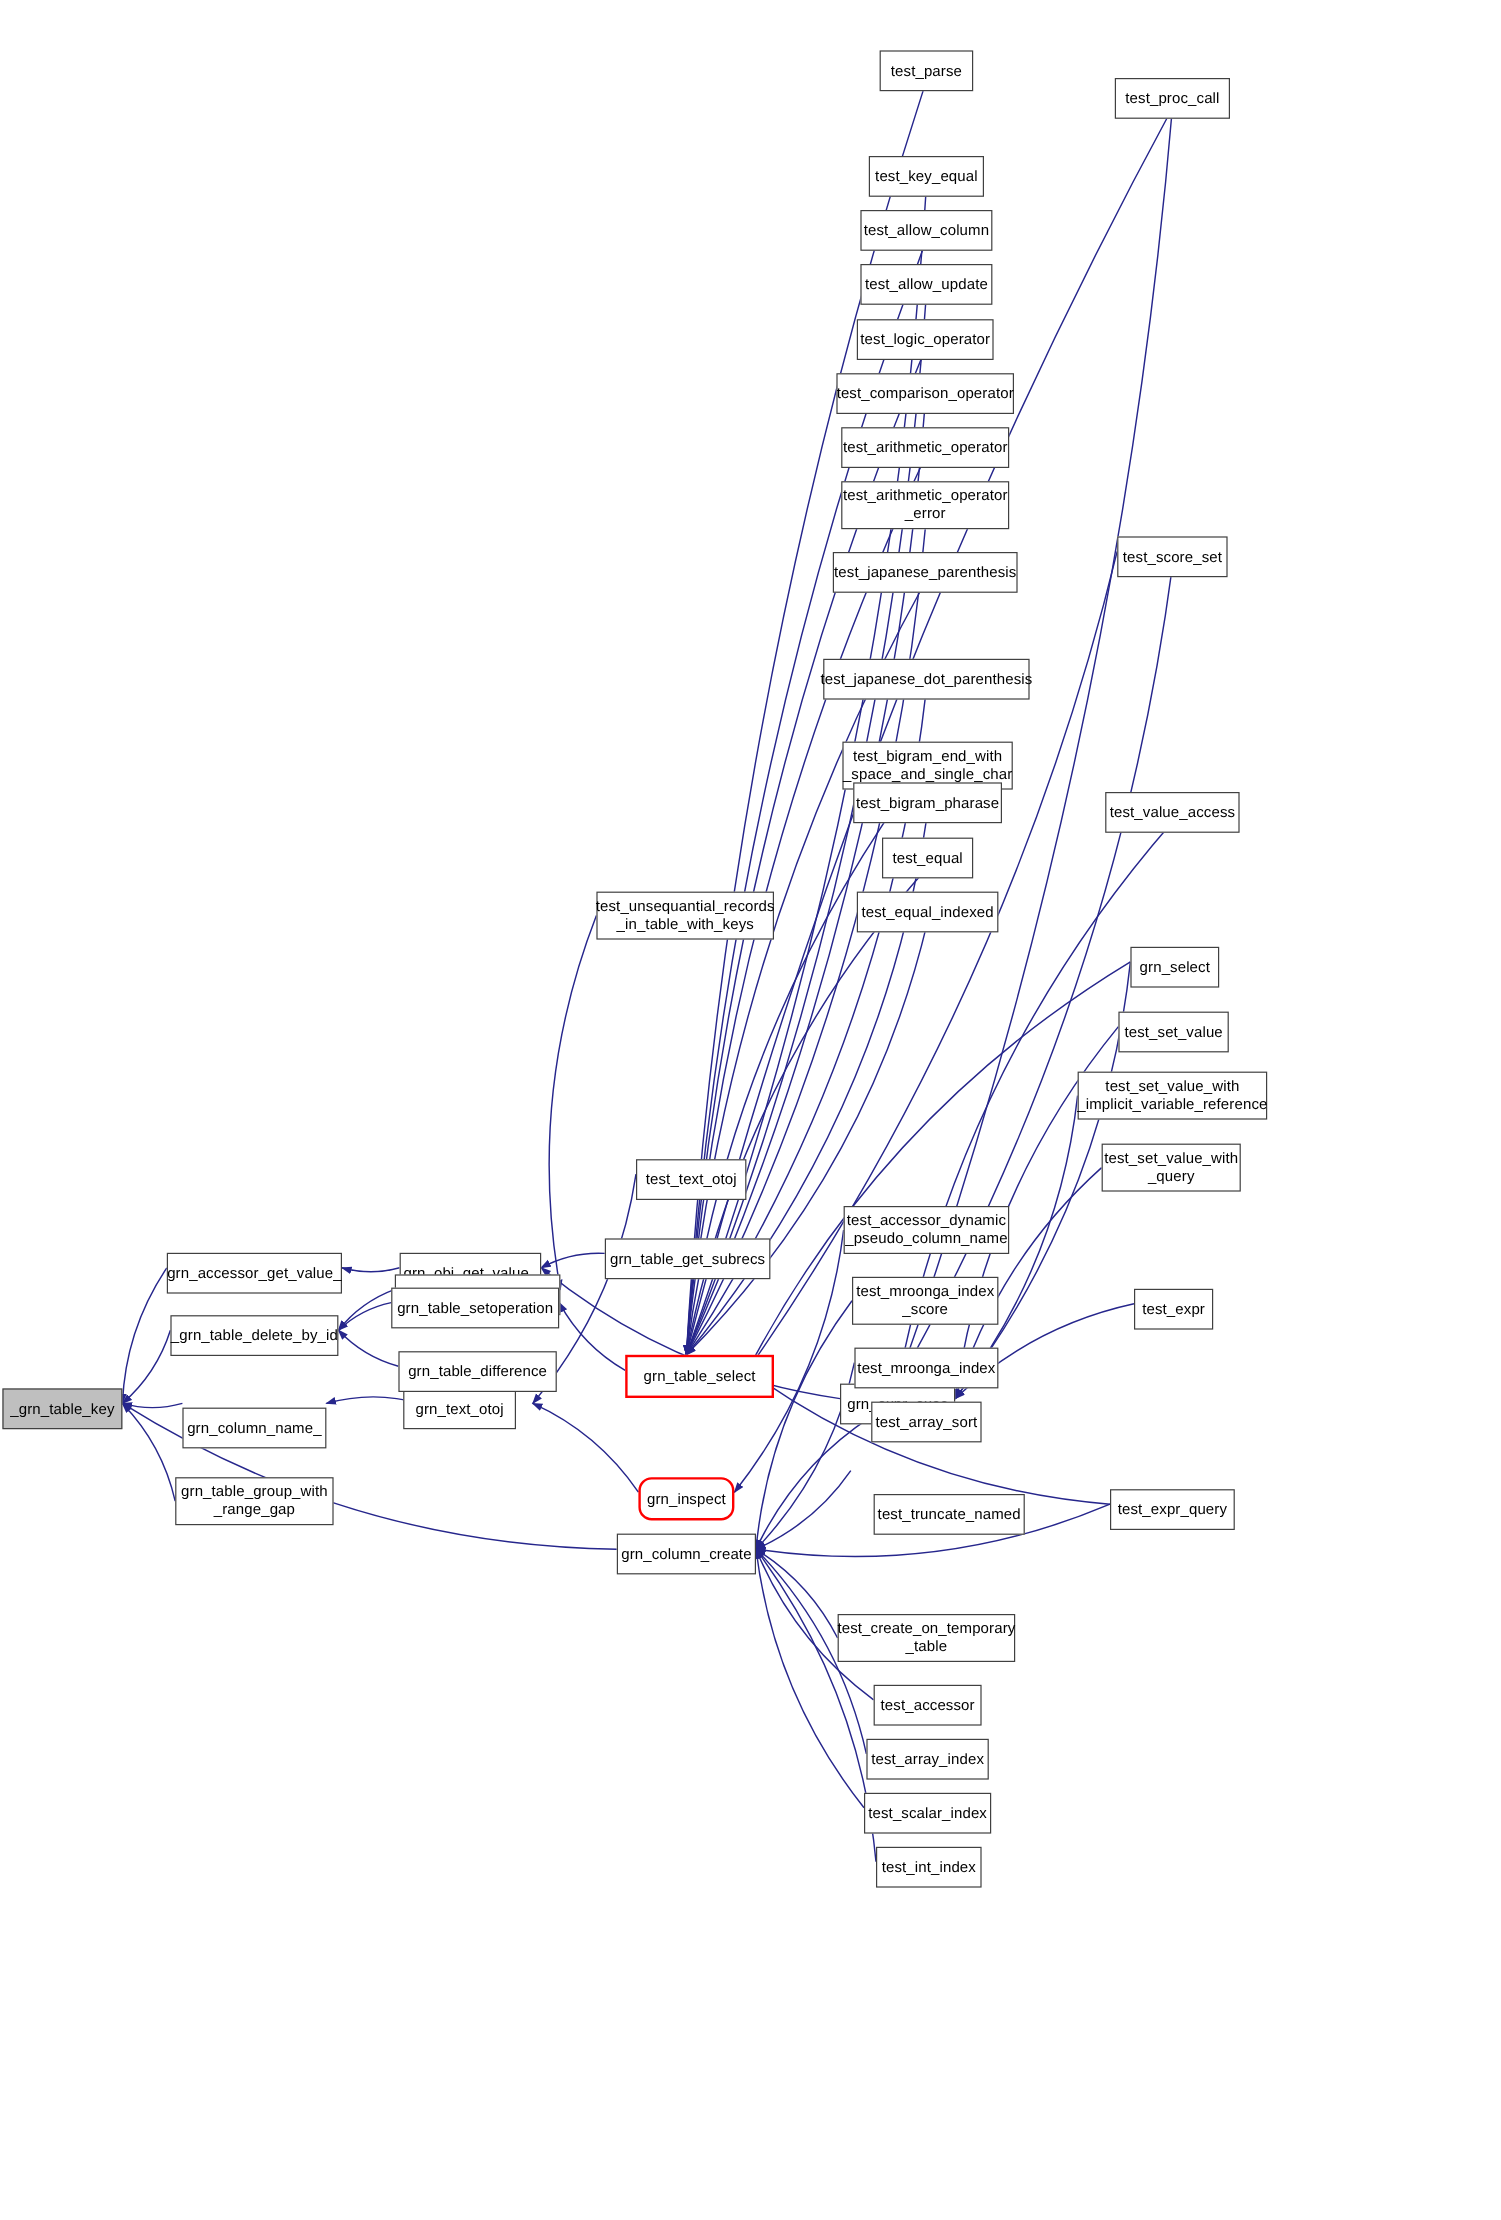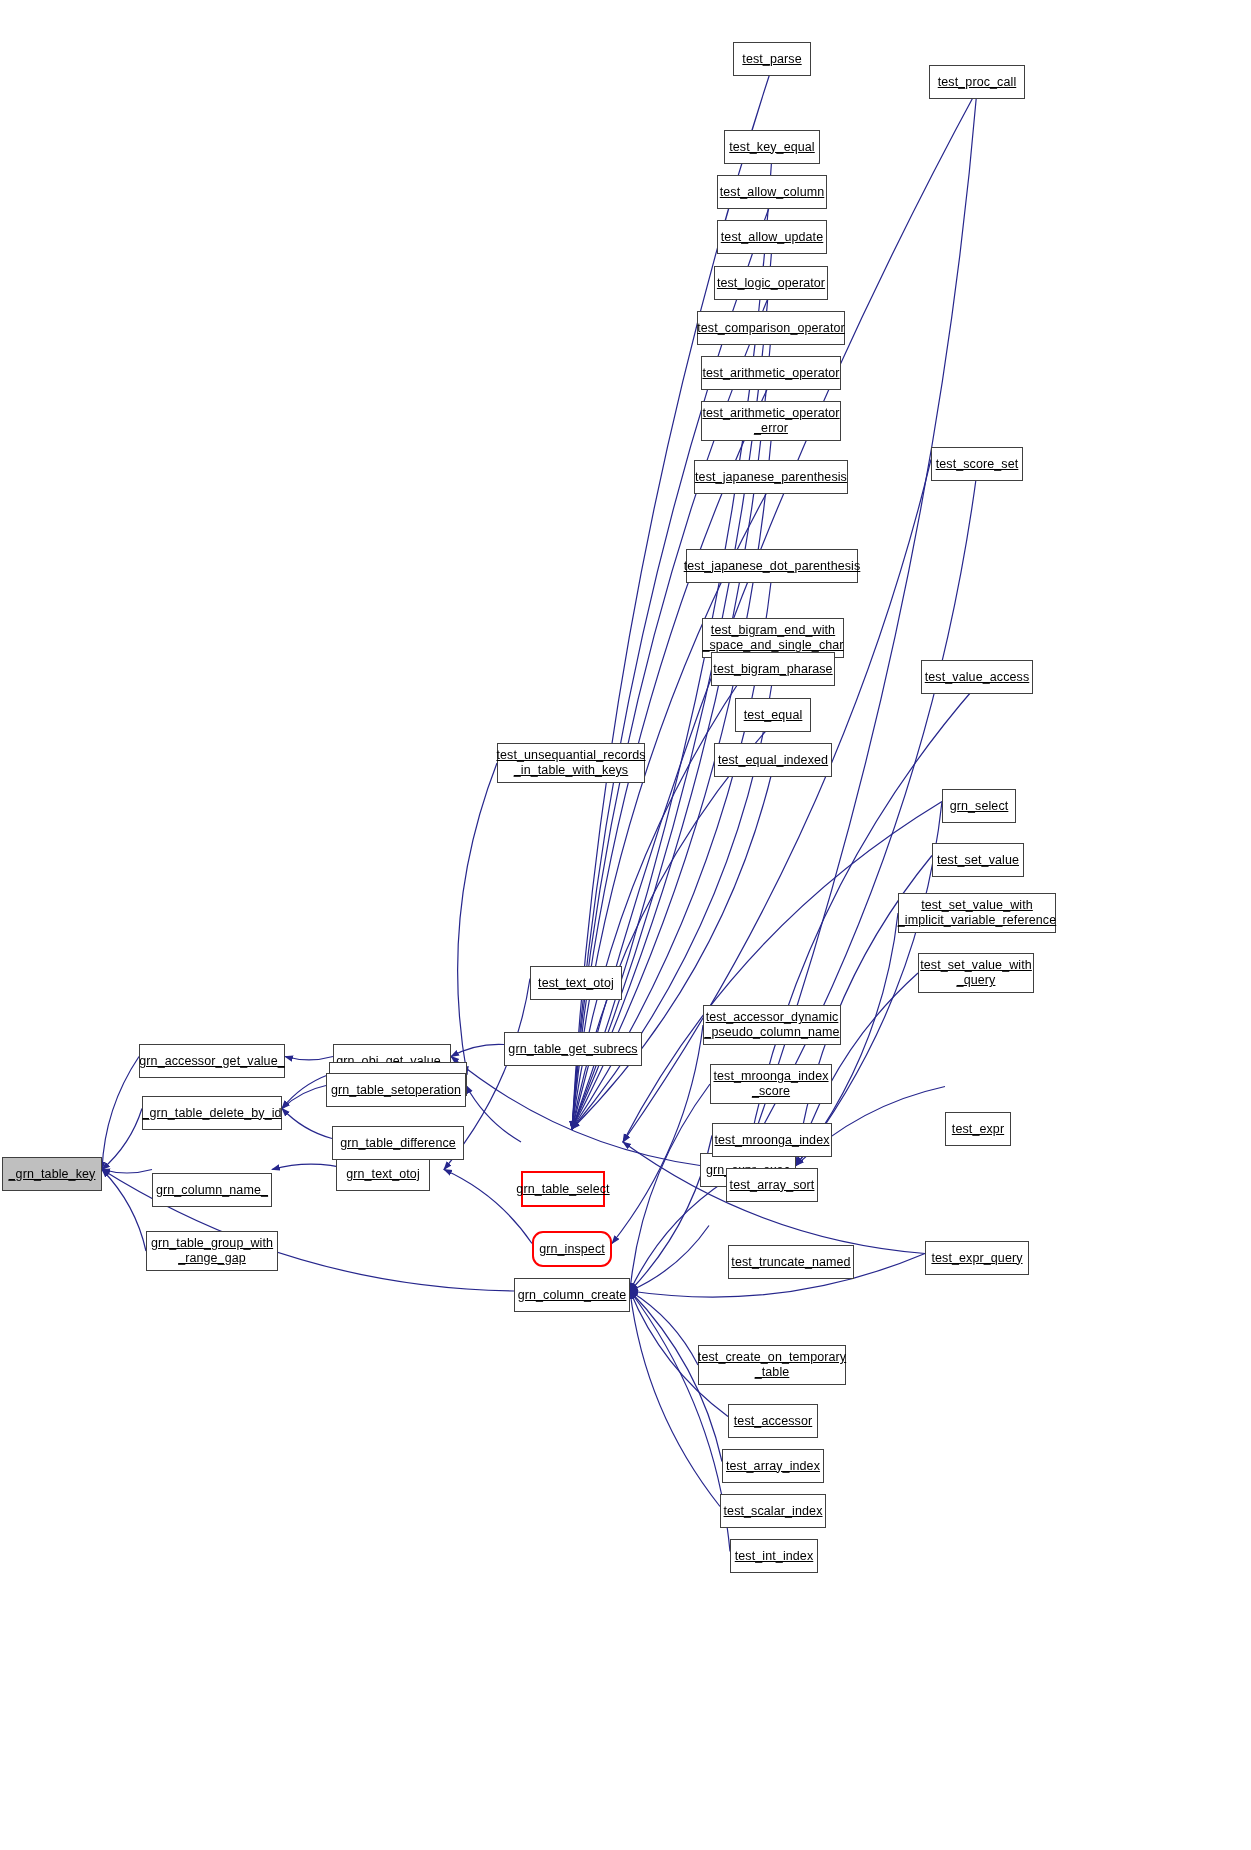--- a/index.html
+++ b/index.html
@@ -32,21 +32,20 @@
     color: #000000;
     font-size: 12.5px;
     line-height: 1.18;
     display: flex;
     align-items: center;
     justify-content: center;
     text-align: center;
     white-space: pre-line;
     padding: 16px 5px;
     letter-spacing: 0.1px;
-    text-decoration: underline;
   }
   .node.red {
     border: 2px solid #ff0000;
   }
   .node.current {
     background: #bfbfbf;
     border: 1px solid #404040;
   }
 </style>
 </head>
@@ -121,21 +120,21 @@
       <div class="node" style="left: 336px; top: 1157px; width: 94px; height: 25px;">grn_text_otoj</div>
       <div class="node" style="left: 139px; top: 1044px; width: 146px; height: 25px;">grn_accessor_get_value_</div>
       <div class="node" style="left: 333px; top: 1044px; width: 118px; height: 25px;">grn_obj_get_value_</div>
       <div class="node" style="left: 504px; top: 1032px; width: 138px; height: 25px;">grn_table_get_subrecs</div>
       <div class="node" style="left: 142px; top: 1096px; width: 140px; height: 25px;">_grn_table_delete_by_id</div>
       <div class="node" style="left: 329px; top: 1062px; width: 138px; height: 25px;">grn_table_delete_by_id</div>
       <div class="node" style="left: 332px; top: 1126px; width: 132px; height: 25px;">grn_table_difference</div>
       <div class="node" style="left: 326px; top: 1073px; width: 140px; height: 25px;">grn_table_setoperation</div>
       <div class="node" style="left: 146px; top: 1231px; width: 132px; height: 40px;">grn_table_group_with
 _range_gap</div>
-      <div class="node red" style="left: 521px; top: 1129px; width: 84px; height: 26px; margin-top: 42px;">grn_table_select</div>
+      <div class="node red" style="left: 521px; top: 1129px; width: 124px; height: 26px;">grn_table_select</div>
       <div class="node red" style="left: 532px; top: 1231px; width: 80px; height: 25px; border-radius: 11px;">grn_inspect</div>
       <div class="node" style="left: 700px; top: 1153px; width: 96px; height: 25px;">grn_expr_exec</div>
       <div class="node" style="left: 514px; top: 1278px; width: 116px; height: 26px;">grn_column_create</div>
       <div class="node" style="left: 733px; top: 42px; width: 78px; height: 25px;">test_parse</div>
       <div class="node" style="left: 724px; top: 130px; width: 96px; height: 25px;">test_key_equal</div>
       <div class="node" style="left: 717px; top: 175px; width: 110px; height: 25px;">test_allow_column</div>
       <div class="node" style="left: 717px; top: 220px; width: 110px; height: 25px;">test_allow_update</div>
       <div class="node" style="left: 714px; top: 266px; width: 114px; height: 25px;">test_logic_operator</div>
       <div class="node" style="left: 697px; top: 311px; width: 148px; height: 25px;">test_comparison_operator</div>
       <div class="node" style="left: 701px; top: 356px; width: 140px; height: 25px;">test_arithmetic_operator</div>
@@ -166,16 +165,16 @@
       <div class="node" style="left: 730px; top: 1539px; width: 88px; height: 25px;">test_int_index</div>
       <div class="node" style="left: 929px; top: 65px; width: 96px; height: 25px;">test_proc_call</div>
       <div class="node" style="left: 931px; top: 447px; width: 92px; height: 25px;">test_score_set</div>
       <div class="node" style="left: 921px; top: 660px; width: 112px; height: 25px;">test_value_access</div>
       <div class="node" style="left: 942px; top: 789px; width: 74px; height: 25px;">grn_select</div>
       <div class="node" style="left: 932px; top: 843px; width: 92px; height: 25px;">test_set_value</div>
       <div class="node" style="left: 898px; top: 893px; width: 158px; height: 40px;">test_set_value_with
 _implicit_variable_reference</div>
       <div class="node" style="left: 918px; top: 953px; width: 116px; height: 40px;">test_set_value_with
 _query</div>
-      <div class="node" style="left: 945px; top: 1074px; width: 66px; height: 25px; margin-top: 38px;">test_expr</div>
+      <div class="node" style="left: 945px; top: 1074px; width: 66px; height: 25px;">test_expr</div>
       <div class="node" style="left: 925px; top: 1241px; width: 104px; height: 25px;">test_expr_query</div>
     </div>
 </div>
 
 </body></html>

